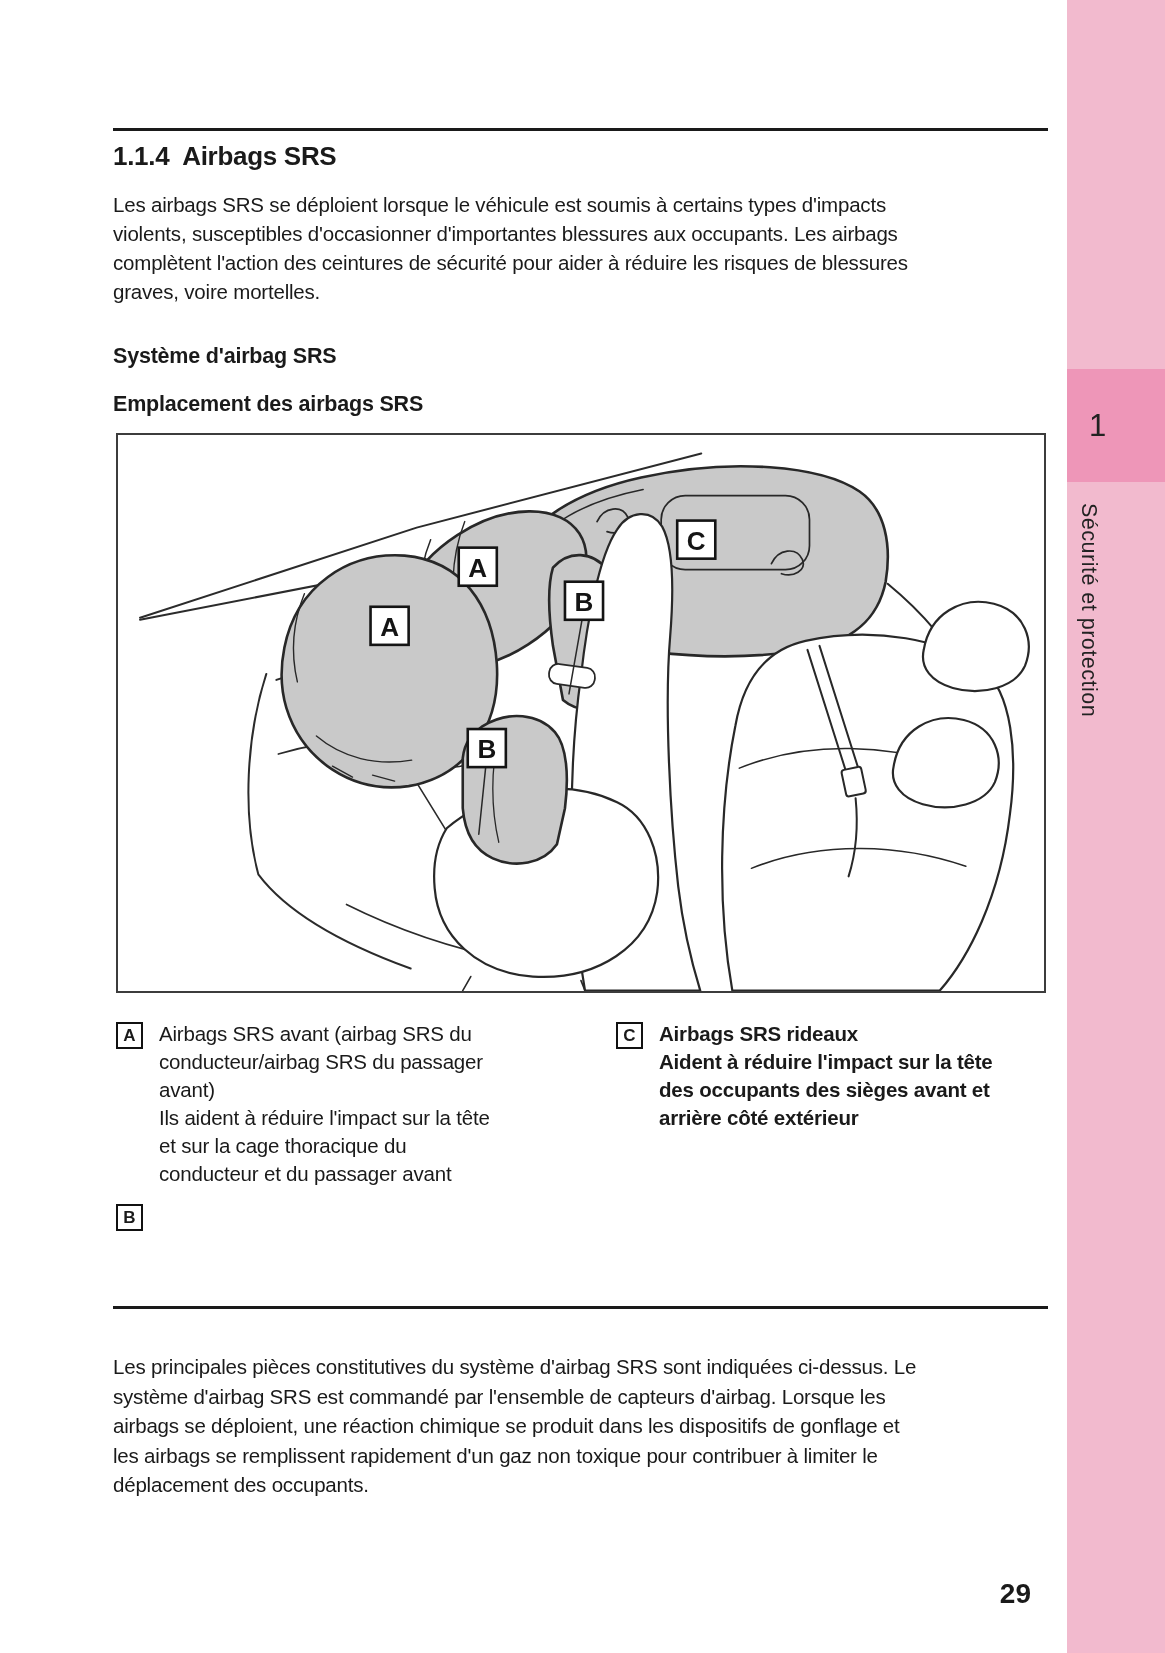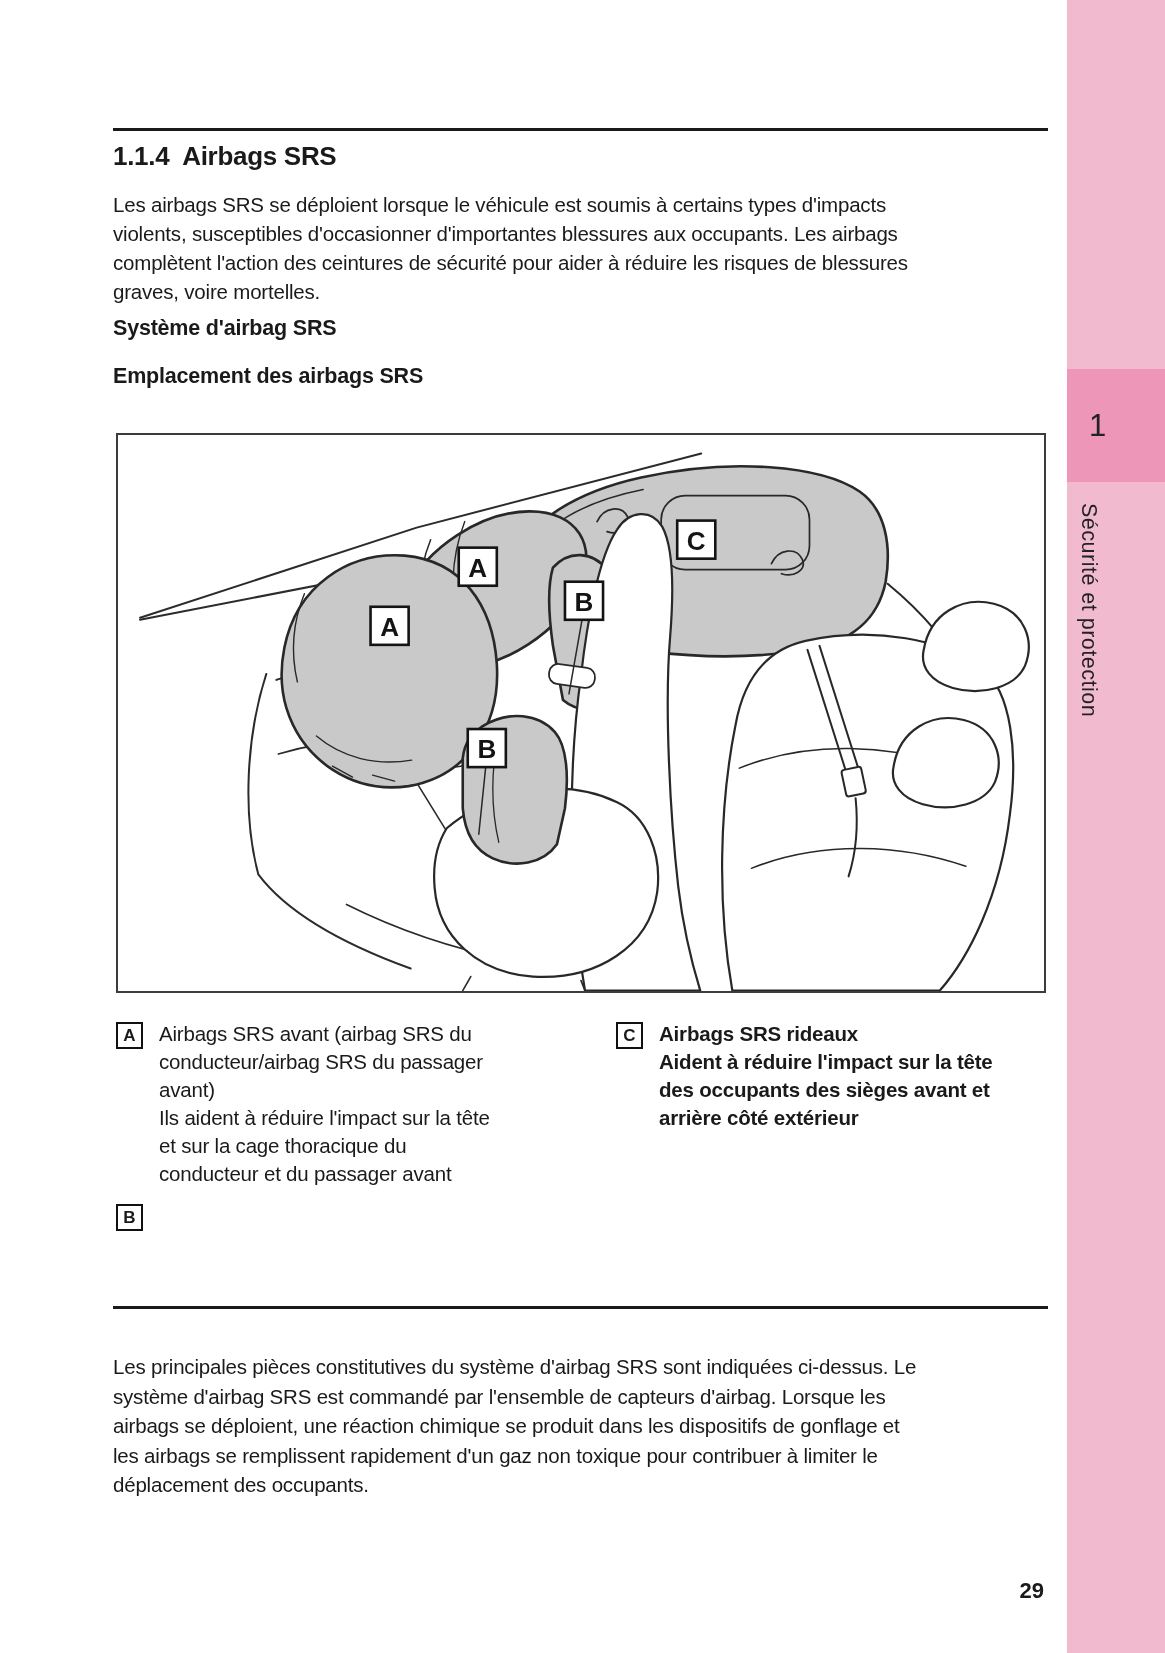--- a/index.html
+++ b/index.html
@@ -18,42 +18,42 @@
   .section-title{
     position:absolute;top:141px;left:0;font-size:26px;font-weight:bold;
     letter-spacing:-0.3px;white-space:pre;
   }
   .par{
     position:absolute;left:0;width:932px;font-size:20.5px;line-height:29px;
     letter-spacing:-0.2px;white-space:pre-line;
   }
   .par-intro{top:190px;}
   .par-outro{top:1352px;line-height:29.5px;}
-  .subhead{position:absolute;left:0;font-size:21.5px;font-weight:bold;letter-spacing:-0.2px;}
+  .subhead{position:absolute;left:0;font-size:21.5px;font-weight:bold;letter-spacing:-0.2px;margin-top:28px;}
   .subhead-system{top:316px;}
   .subhead-location{top:364px;}
   .figure{
     position:absolute;left:3px;top:433px;width:930px;height:560px;
     border:2px solid #3c3c3c;box-sizing:border-box;background:#fff;
   }
   .figure svg{display:block;width:100%;height:100%;}
   .bag{fill:var(--airbag-gray,#c9c9c9);}
   .legend{position:absolute;left:3px;top:1020px;right:0;display:flex;}
   .legend-col1{width:500px;}
   .legend-col2{flex:1;}
   .legend-item{display:flex;gap:16px;margin-bottom:14px;}
   .legend-marker{
     flex:0 0 auto;width:27px;height:27px;border:2px solid #111;box-sizing:border-box;
     display:flex;align-items:center;justify-content:center;
     font-size:17px;font-weight:bold;margin-top:2px;background:#fff;
   }
   .legend-text{font-size:20.5px;line-height:28px;letter-spacing:-0.2px;white-space:pre-line;}
   .legend-col1 .legend-text{max-width:385px;}
   .legend-col2 .legend-text{max-width:345px;font-weight:bold;}
-  .page-number{position:absolute;top:1578px;right:4px;font-size:22px;font-weight:bold;}
+  .page-number{position:absolute;top:1578px;right:17px;font-size:28px;font-weight:bold;}
   .side-strip{
     position:absolute;left:1067px;top:0;width:98px;height:1653px;
     background:var(--sidebar-light,#f2bace);
   }
   .chapter-tab{
     position:absolute;left:1067px;top:369px;width:98px;height:113px;
     background:var(--sidebar-dark,#ee96b8);display:flex;align-items:center;
     box-sizing:border-box;padding-left:22px;
   }
   .chapter-number{font-size:31px;font-weight:500;color:#222;}

